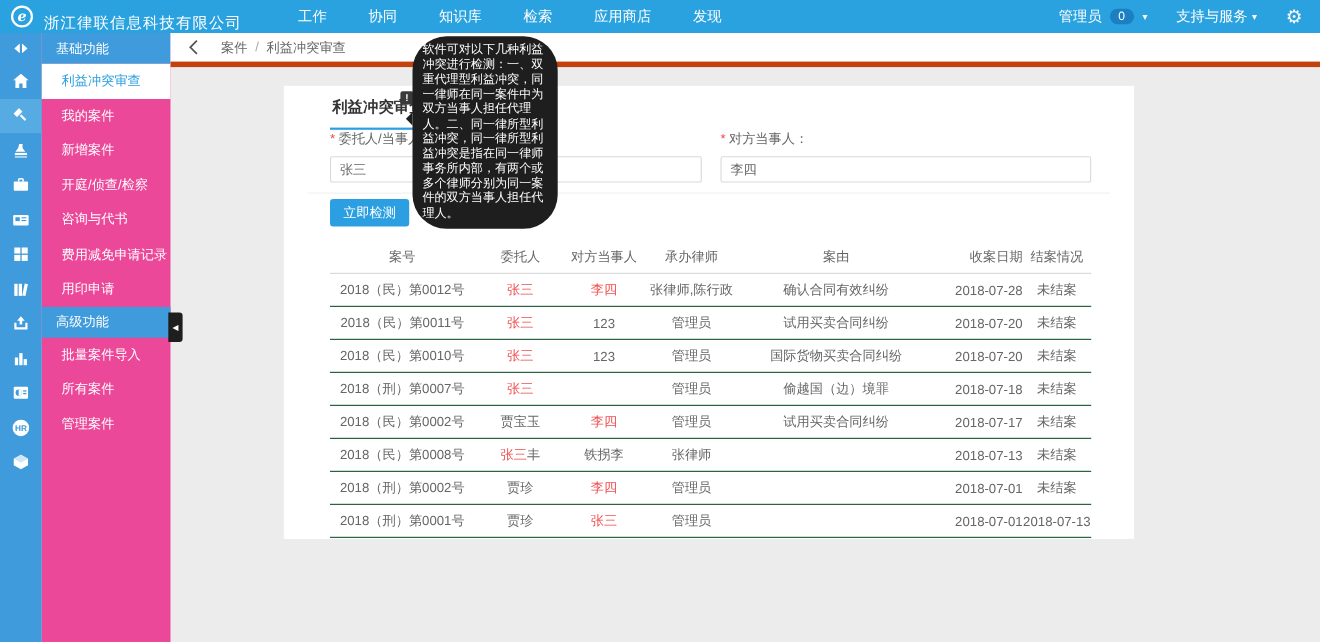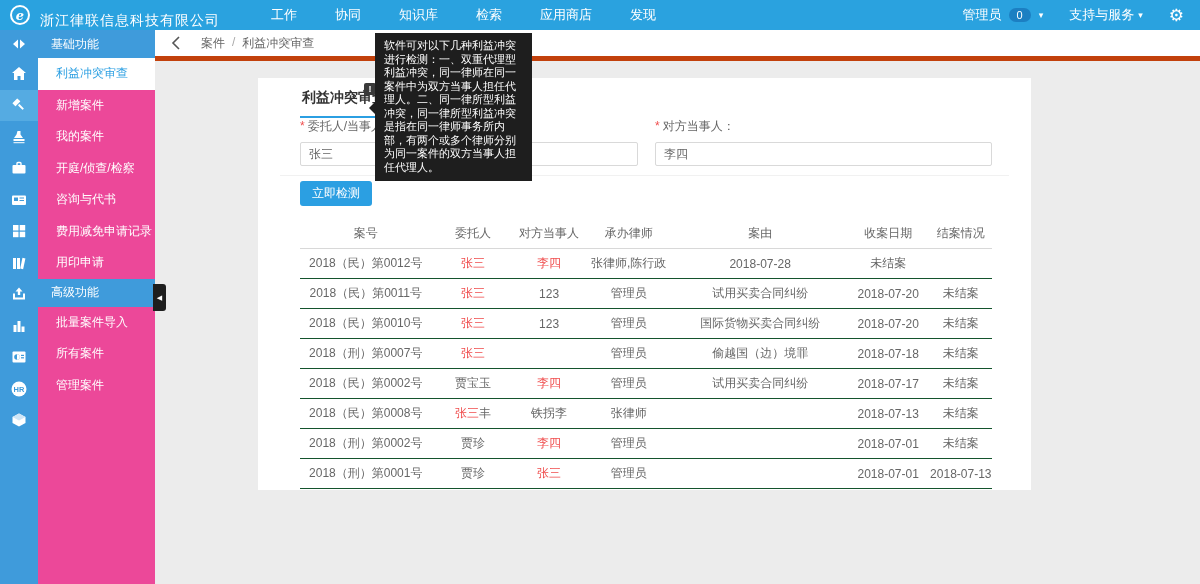--- a/index.html
+++ b/index.html
@@ -53,26 +53,26 @@
   .submit-btn { position:absolute; left:42px; top:103px; height:25px; padding:0 12px; background:#2B9FE2; color:#fff; border:none; border-radius:3px; font-size:12px; cursor:pointer; font-family:inherit; }
 
   
   .ctable { position:absolute; left:42px; top:141px; width:692px; }
   .thead, .trow { display:flex; align-items:center; height:30px; font-size:12px; color:#666; }
   .thead { border-bottom:1px solid #d8d8d8; color:#666; }
   .trow { border-bottom:1px solid #14532d; }
   .tcell { text-align:center; overflow:hidden; white-space:nowrap; }
   .tcell:nth-child(1){ width:19%; } .tcell:nth-child(2){ width:12%; }
   .tcell:nth-child(3){ width:10%; } .tcell:nth-child(4){ width:13%; }
-  .tcell:nth-child(5){ width:25%; } .tcell:nth-child(6){ width:12%; }
+  .tcell:nth-child(5){ width:25%; } .tcell:nth-child(6){ width:12%;text-align:right; }
   .tcell:nth-child(7){ width:9%; }
   .red { color:#F04E4E; }
 
   
-  .tooltip { position:absolute; left:375px; top:33px; width:157px; background:#1E1E1E; color:#fff; font-size:11px; line-height:13.5px; padding:6px 9px 7px 9px; z-index:20; }
+  .tooltip { position:absolute; left:375px; top:33px; width:132px; background:#1E1E1E; color:#fff; font-size:11px; line-height:13.5px; padding:6px 9px 7px 9px; z-index:20;border-radius:31px; }
   .tooltip-arrow { position:absolute; left:-6px; top:69px; width:0; height:0; border:6px solid transparent; border-right-color:#1E1E1E; border-left:none; }
 </style>
 </head>
 <body>
 
 <div class="stage">
 
   <div class="topbar">
     <div class="logo">e</div>
     <div class="company">浙江律联信息科技有限公司</div>
@@ -185,22 +185,22 @@
         <svg width="18" height="18" viewBox="0 0 18 18" fill="#fff">
           <path d="M9 2.5 15.5 6v6L9 15.5 2.5 12V6z"></path>
           <path d="M9 2.5 15.5 6 9 9.5 2.5 6z" fill="#cfe6f7"></path>
         </svg>
       </div>
     </div>
 
   <div class="menu-col">
       <div class="menu-header">基础功能</div>
       <div class="menu-item active">利益冲突审查</div>
+      <div class="menu-item">我的案件</div>
       <div class="menu-item">新增案件</div>
-      <div class="menu-item">我的案件</div>
       <div class="menu-item">开庭/侦查/检察</div>
       <div class="menu-item">咨询与代书</div>
       <div class="menu-item">费用减免申请记录</div>
       <div class="menu-item">用印申请</div>
       <div class="menu-header">高级功能</div>
       <div class="menu-item">批量案件导入</div>
       <div class="menu-item">所有案件</div>
       <div class="menu-item">管理案件</div>
     </div>
   <div class="collapse-handle">◀</div>
@@ -236,20 +236,21 @@
           <div class="tcell">案由</div>
           <div class="tcell">收案日期</div>
           <div class="tcell">结案情况</div>
         </div>
       <div id="tbody">
           <div class="trow">
             <div class="tcell">2018（民）第0012号</div>
             <div class="tcell"><span class="red">张三</span></div>
             <div class="tcell"><span class="red">李四</span></div>
             <div class="tcell">张律师,陈行政</div>
+            <div class="tcell">确认合同有效纠纷</div>
             <div class="tcell">2018-07-28</div>
             <div class="tcell">未结案</div>
           </div>
           <div class="trow">
             <div class="tcell">2018（民）第0011号</div>
             <div class="tcell"><span class="red">张三</span></div>
             <div class="tcell">123</div>
             <div class="tcell">管理员</div>
             <div class="tcell">试用买卖合同纠纷</div>
             <div class="tcell">2018-07-20</div>

